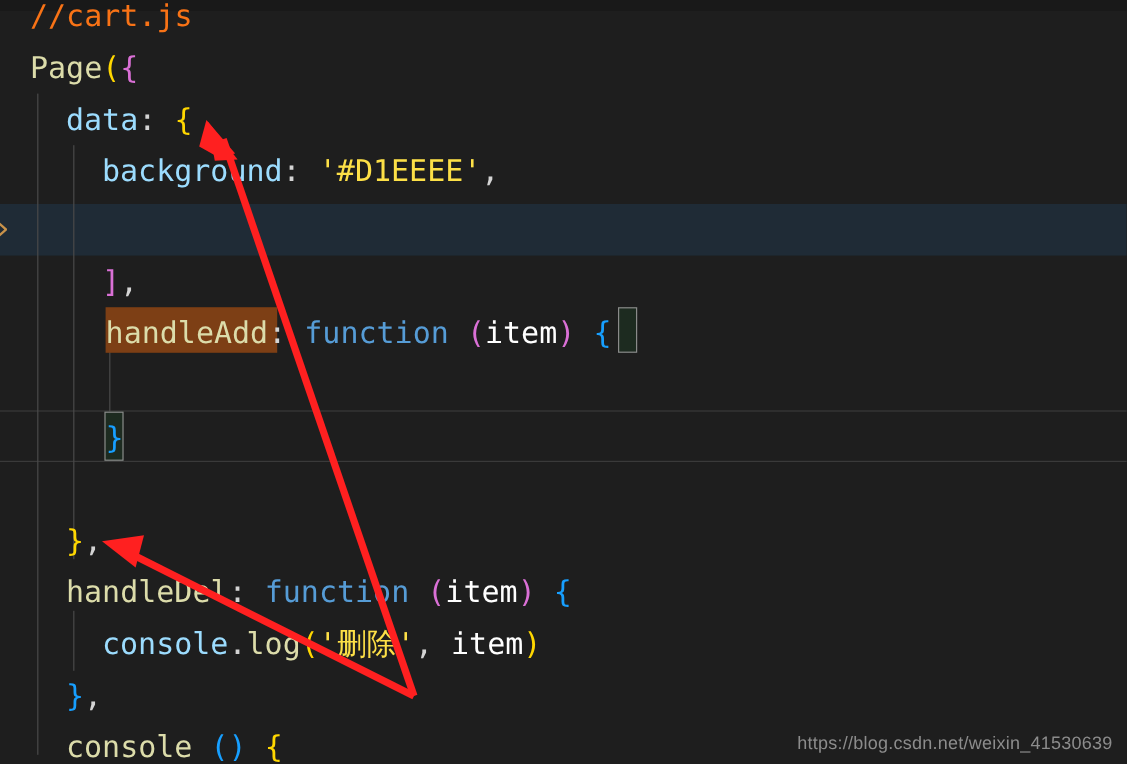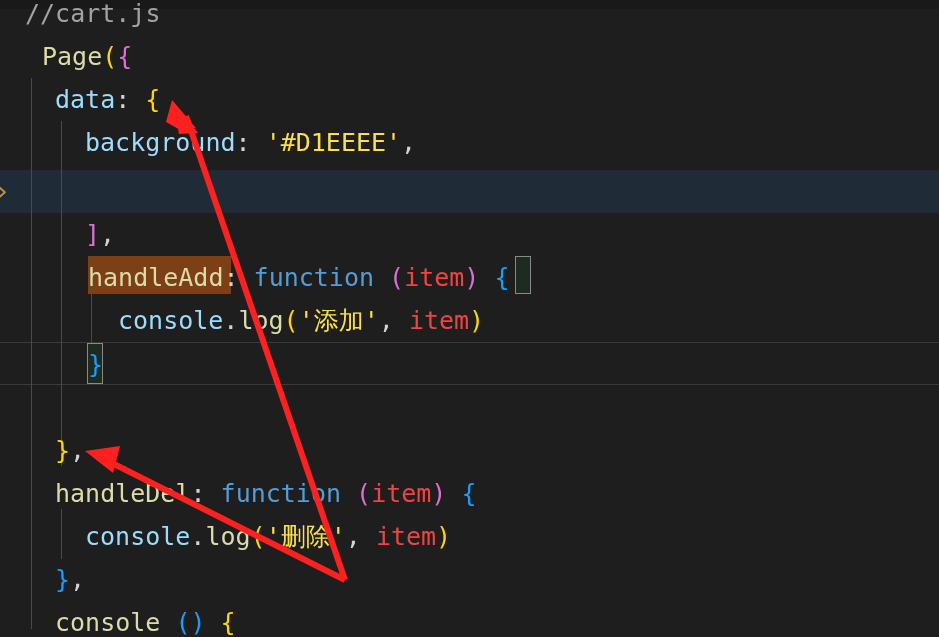--- a/index.html
+++ b/index.html
@@ -62,26 +62,26 @@
     border:1px solid #8a8a8a;
     background:#1d2b20;
     box-sizing:border-box;
   }
   
   .word-hl{
     position:absolute;
     background:#7d3f15;
   }
   
-  .c-comment{color:#a3a3a3;}
+  .c-comment{color:#f97316;}
   .c-fn{color:#DCDCAA;}
   .c-prop{color:#9CDCFE;}
   .c-kw{color:#569CD6;margin-top:36px;}
   .c-str{color:#fde047;}
-  .c-var{color:#ef4444;}
+  .c-var{color:#ffffff;}
   .c-p1{color:#FFD700;}
   .c-p2{color:#DA70D6;}
   .c-p3{color:#179FFF;}
   .c-white{color:#D4D4D4;}
   
   #annotations{
     position:absolute;left:0;top:0;width:939px;height:637px;
     pointer-events:none;
   }
   
@@ -118,43 +118,40 @@
     <div class="bracket-box" style="left:515px;top:256px;width:16px;height:38px;"></div>
     <div class="bracket-box" style="left:87px;top:343px;width:16px;height:41px;"></div>
 
     <div class="fold-chevron" style="left:-3px;top:177px;">›</div>
 
     <div class="line" style="top:-8px;">
       <span class="txt" style="left:25px;"><span class="c-comment">//cart.js</span></span>
     </div>
 
     <div class="line" style="top:35px;">
-      <span class="txt" style="left:42px;"><span class="c-fn">Page</span><span class="c-p1">(</span><span class="c-p2">{</span></span>
+      <span class="txt" style="left:25px;"><span class="c-fn">Page</span><span class="c-p1">(</span><span class="c-p2">{</span></span>
     </div>
 
     <div class="line" style="top:78px;">
       <span class="txt" style="left:55px;"><span class="c-prop">data</span><span class="c-white">:</span><span class="c-white"> </span><span class="c-p1">{</span></span>
     </div>
 
     <div class="line" style="top:121px;">
       <span class="txt" style="left:85px;"><span class="c-prop">background</span><span class="c-white">:</span><span class="c-white"> </span><span class="c-str">'#D1EEEE'</span><span class="c-white">,</span></span>
     </div>
 
 
     <div class="line" style="top:213px;">
       <span class="txt" style="left:85px;"><span class="c-p2">]</span><span class="c-white">,</span></span>
     </div>
 
     <div class="line" style="top:256px;">
       <span class="txt" style="left:88px;"><span class="c-fn">handleAdd</span><span class="c-white">:</span><span class="c-white"> </span><span class="c-kw">function</span><span class="c-white"> </span><span class="c-p2">(</span><span class="c-var">item</span><span class="c-p2">)</span><span class="c-white"> </span><span class="c-p3">{</span></span>
     </div>
 
-    <div class="line" style="top:299px;">
-      <span class="txt" style="left:118px;"><span class="c-prop">console</span><span class="c-white">.</span><span class="c-fn">log</span><span class="c-p1">(</span><span class="c-str">'添加'</span><span class="c-white">,</span><span class="c-white"> </span><span class="c-var">item</span><span class="c-p1">)</span></span>
-    </div>
 
     <div class="line" style="top:343px;">
       <span class="txt" style="left:88px;"><span class="c-p3">}</span></span>
     </div>
 
     <div class="line" style="top:386px;"></div>
 
     <div class="line" style="top:429px;">
       <span class="txt" style="left:55px;"><span class="c-p1">}</span><span class="c-white">,</span></span>
     </div>
@@ -182,14 +179,15 @@
       <line x1="345" y1="580" x2="186" y2="116" stroke="#FF2020" stroke-width="6" stroke-linecap="butt"></line>
       <polygon points="172,100 196,128 182,131 166,122" fill="#FF2020"></polygon>
       <polygon points="173,101 198,133 179,134" fill="#FF2020"></polygon>
     </g>
     <g>
       <line x1="345" y1="580" x2="104" y2="459" stroke="#FF2020" stroke-width="6" stroke-linecap="butt"></line>
       <polygon points="85,451 120,446 113,473" fill="#FF2020"></polygon>
     </g>
   </svg>
 
+  <div class="watermark">https://blog.csdn.net/weixin_41530639</div>
 
 </div>
 
 </body></html>

